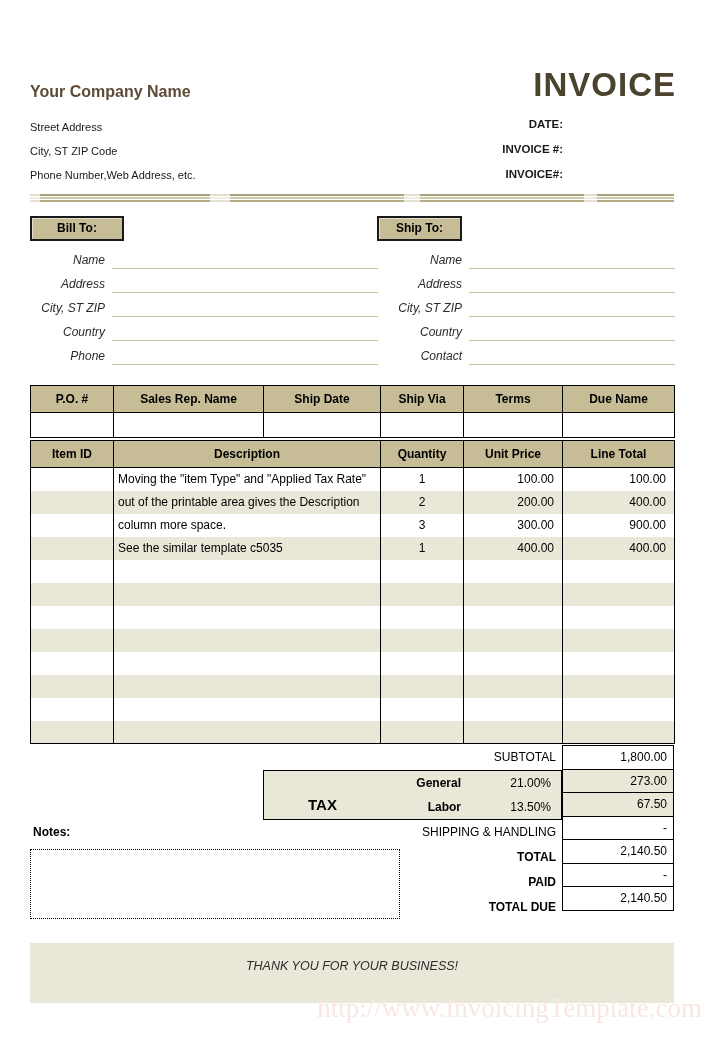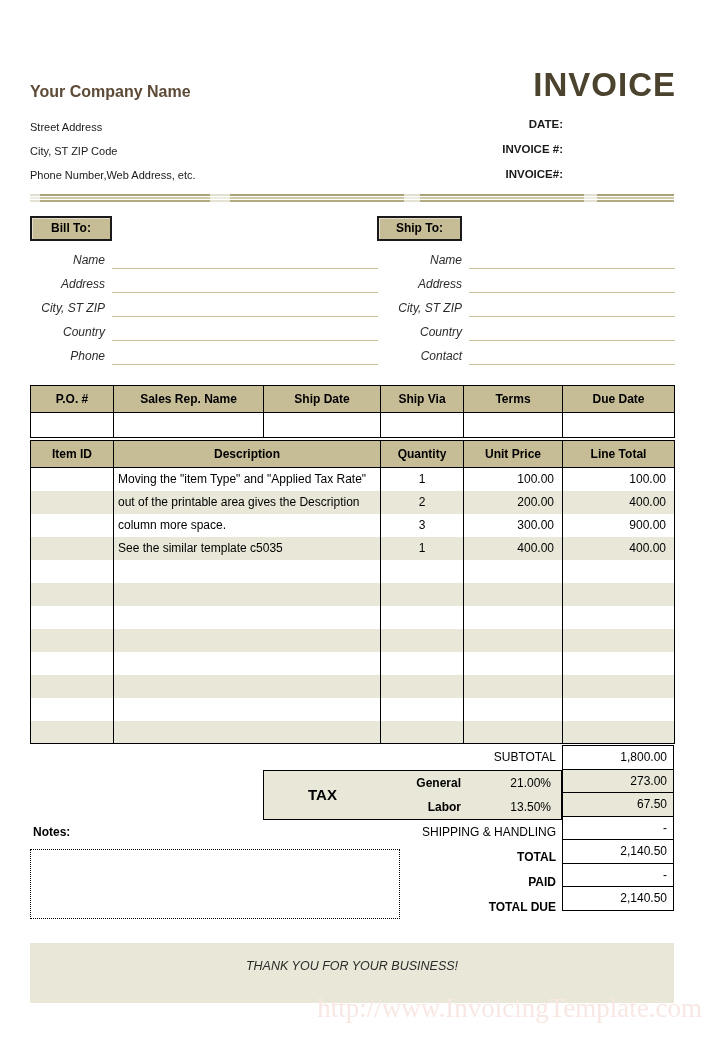--- a/index.html
+++ b/index.html
@@ -23,21 +23,21 @@
       linear-gradient(90deg, rgba(255,255,255,.65) 0 1.5%, transparent 1.5% 28%, rgba(255,255,255,.65) 28% 31%, transparent 31% 58%, rgba(255,255,255,.65) 58% 60.5%, transparent 60.5% 86%, rgba(255,255,255,.65) 86% 88%, transparent 88% 100%),
       repeating-linear-gradient(180deg, #aaa379 0 2px, #ffffff 2px 3px, #cfc9a7 3px 5px, #ffffff 5px 6px, #b3ac82 6px 8px, #ffffff 8px 9px);
   }
 
   
   .addr-btn {
     position:absolute; top:208px; height:25px; background:#c6bd96;
     border:2px solid #1a1a1a; font-size:12px; font-weight:bold; color:#000;
     text-align:center; line-height:21px; box-shadow: inset 1px 1px 0 rgba(255,255,255,.5);
   }
-  .btn-bill { left:30px;  width:82px; }
+  .btn-bill { left:30px;  width:94px; }
   .btn-ship { left:377px; width:85px; }
   .fields { position:absolute; top:240px; }
   .fields-bill { left:30px;  width:348px; }
   .fields-ship { left:377px; width:298px; }
   .frow { display:flex; align-items:center; height:24px; }
   .flabel { font-size:12px; font-style:italic; color:#2b2b2b; text-align:right; padding-bottom:1px; }
   .fields-bill .flabel { width:75px; }
   .fields-ship .flabel { width:85px; }
   .fline { flex:1; margin-left:7px; border-bottom:1px solid #c9c09b; height:18px; }
 
@@ -58,21 +58,21 @@
   td.c-price, td.c-total { text-align:right; padding:0 8px; }
 
   
   .totals { position:absolute; left:30px; top:737px; width:644px; height:180px; }
   .trow { position:absolute; left:0; width:526px; text-align:right; font-size:12px; height:25px; line-height:25px; color:#000; }
   .trow.b { font-weight:bold; }
   .tax-box {
     position:absolute; left:233px; top:25px; width:299px; height:50px;
     background:#e9e7d8; border:1.5px solid #000;
   }
-  .tax-word { position:absolute; left:0; top:0; width:117px; height:41px; line-height:47px; text-align:center; font-size:15px; font-weight:bold; }
+  .tax-word { position:absolute; left:0; top:10px; width:117px; height:41px; line-height:47px; text-align:center; font-size:15px; font-weight:bold; }
   .tax-line { position:absolute; left:117px; width:176px; height:24px; line-height:24px; display:flex;align-items:flex-end; }
   .tax-name { width:80px; text-align:right; font-size:12px; font-weight:bold; }
   .tax-rate { width:90px; text-align:right; font-size:12px; }
   .vals { position:absolute; left:532px; top:0; width:112px; }
   .vcell {
     height:25px; border:1.5px solid #000; margin-top:-1.5px; background:#fff;
     font-size:12px; text-align:right; padding:0 6px; line-height:22px;
   }
   .vcell:first-child { margin-top:0; }
   .vcell.beige { background:#e9e7d8; }
@@ -164,21 +164,21 @@
         <col style="width:99px">
         <col style="width:112px">
       </colgroup>
     <tbody>
         <tr>
       <th>P.O. #</th>
       <th>Sales Rep. Name</th>
       <th>Ship Date</th>
       <th>Ship Via</th>
       <th>Terms</th>
-      <th>Due Date</th>
+      <th>Due Name</th>
     </tr>
     <tr>
       <td></td>
       <td></td>
       <td></td>
       <td></td>
       <td></td>
       <td></td>
     </tr>
   </tbody>

